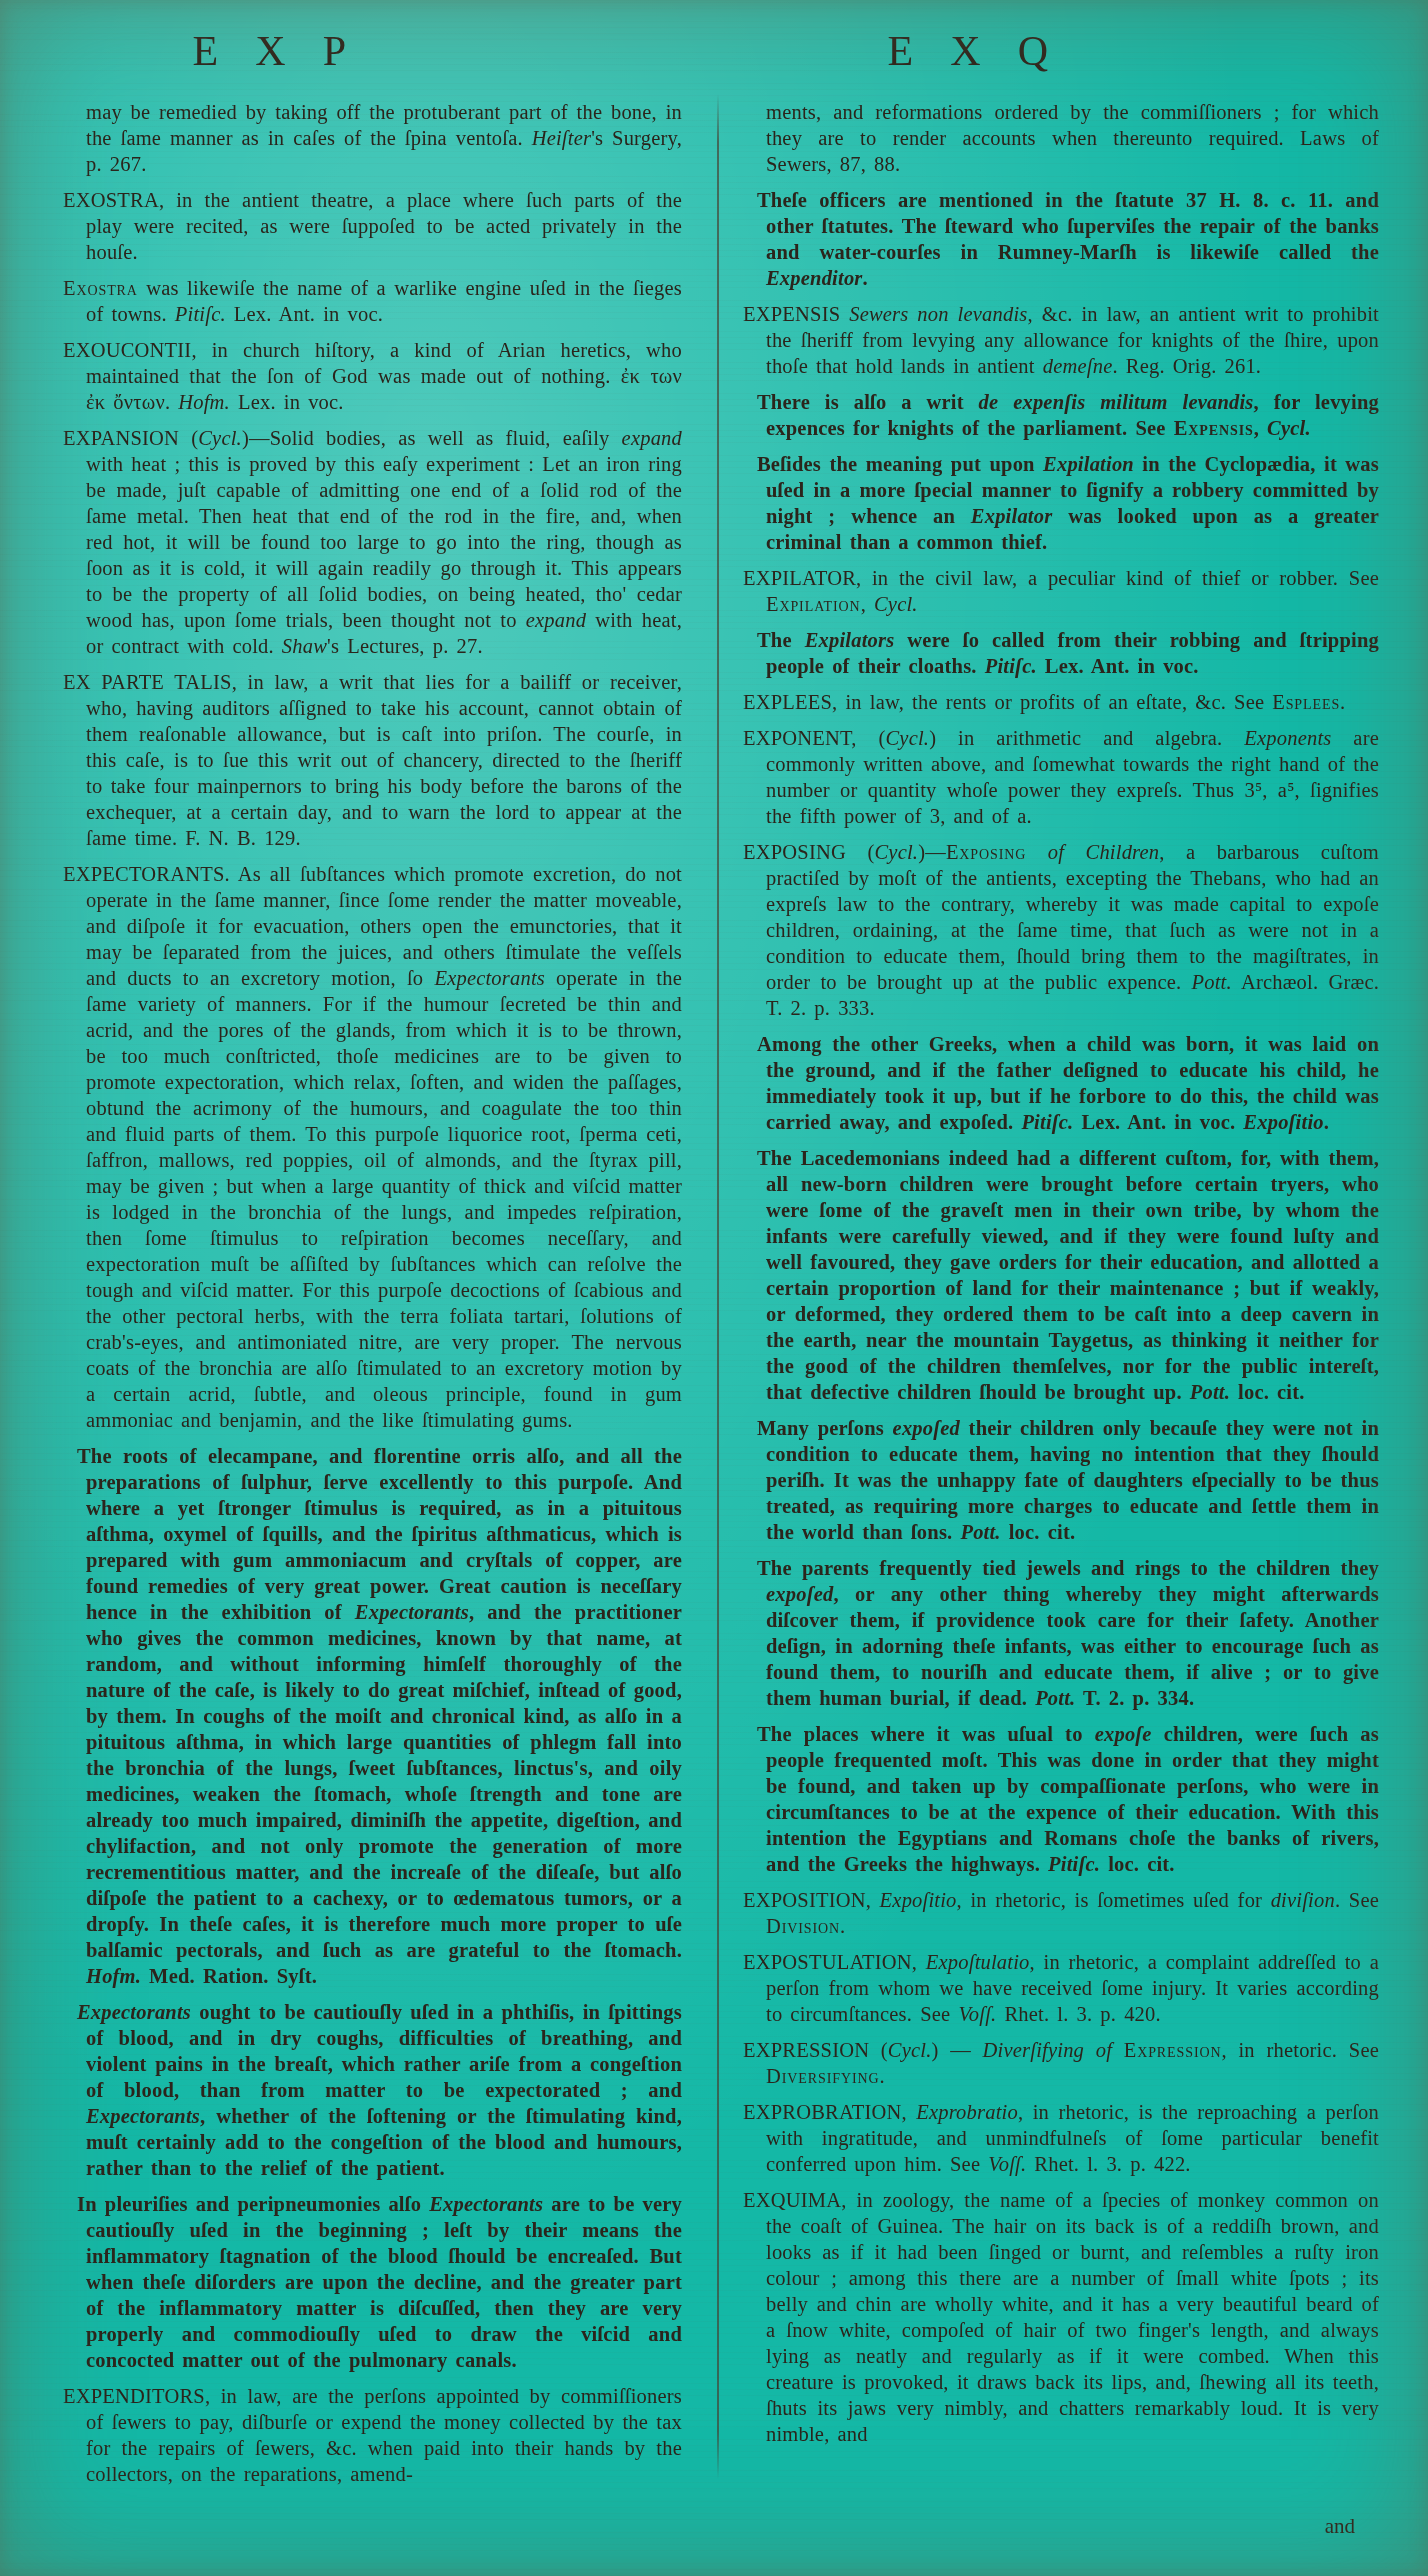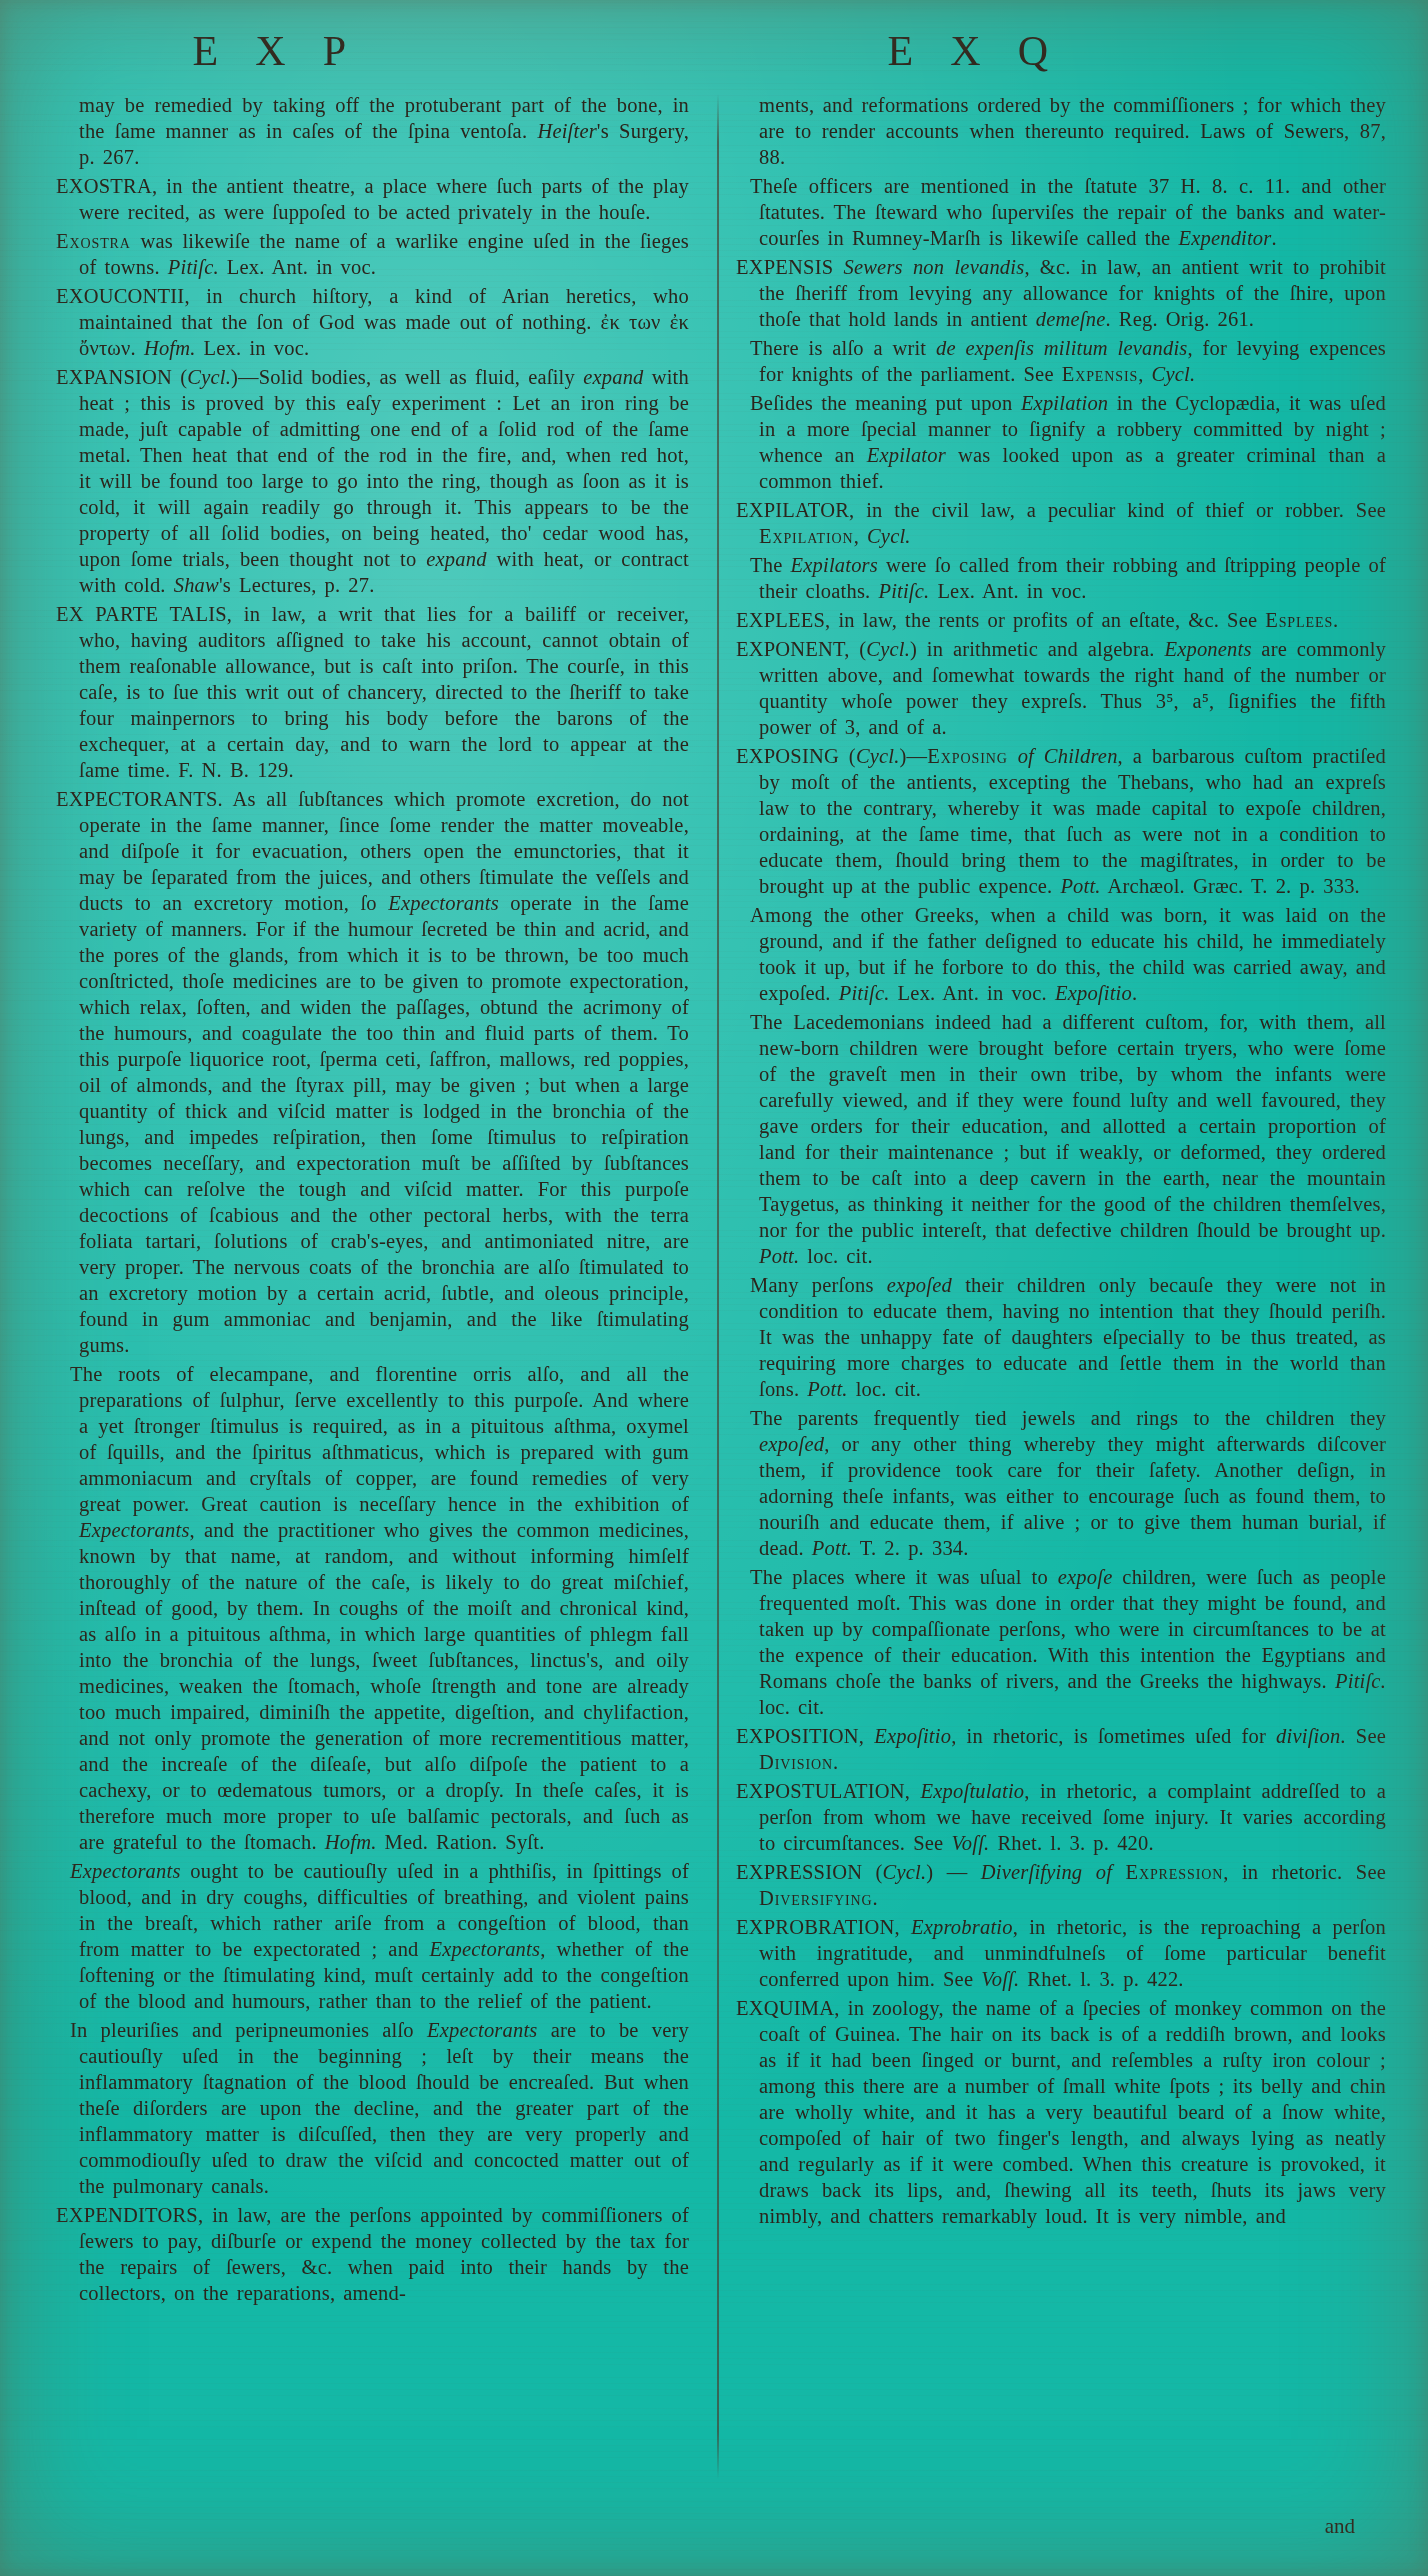--- a/index.html
+++ b/index.html
@@ -41,23 +41,23 @@
     position:absolute;top:89px;left:53px;width:1336px;height:2411px;
     display:flex;gap:41px;overflow:hidden;
   }
   .col{
     text-align:justify;
     font-size:20.5px;line-height:26px;
     word-spacing:2.7px;letter-spacing:0.2px;
   }
   .col.left{width:639px;}
   .col.right{flex:1;}
-  p.para{margin:3px;}
+  p.para{margin:10px;}
   p.entry{padding-left:23px;text-indent:-23px;}
-  p.cont{padding-left:23px;text-indent:-9px;}
+  p.cont{padding-left:23px;text-indent:-9px;font-weight:bold;}
   p.flush{padding-left:23px;text-indent:0;}
   .sc{font-variant:small-caps;letter-spacing:0.9px;}
   .catchword{
     position:absolute;right:73px;bottom:37px;
     font-size:21px;color:#2b251c;
   }
 </style>
 </head>
 <body>
 

